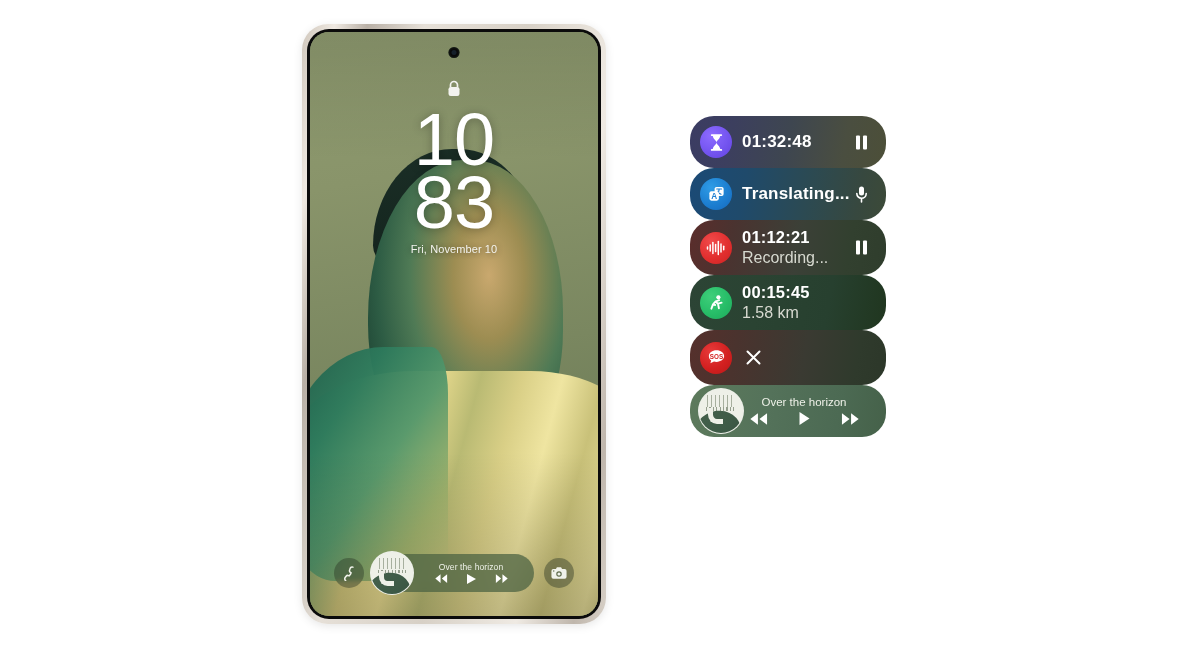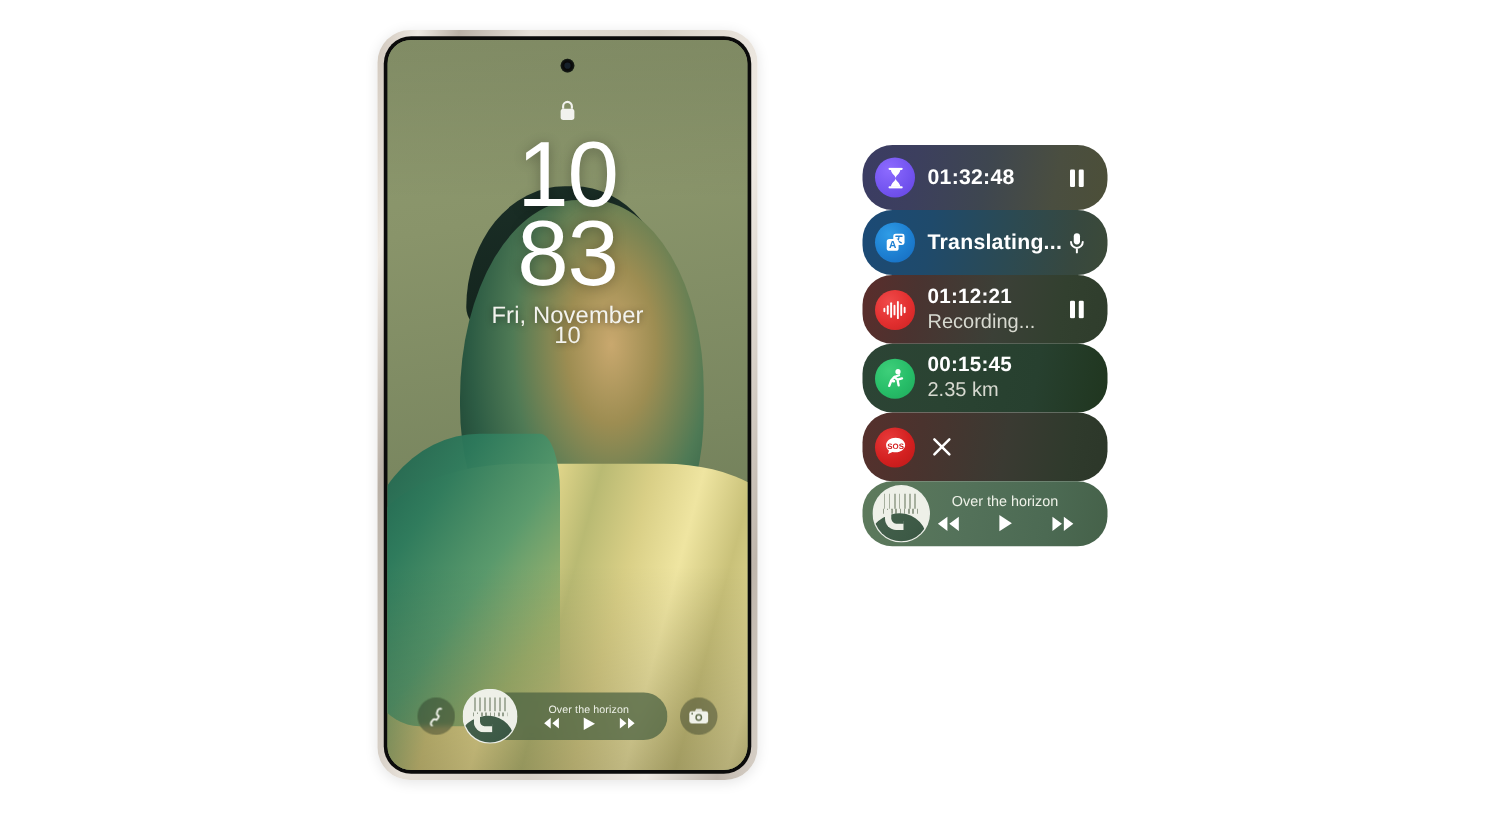--- a/index.html
+++ b/index.html
@@ -86,21 +86,21 @@
     position:absolute; left:50%; top:78px; transform:translateX(-50%);
     text-align:center; color:#fff; line-height:0.82;
     text-shadow: 0 1px 10px rgba(0,0,0,0.30);
   }
   .clock .hh, .clock .mm {
     font-size: 74px; font-weight: 300; letter-spacing: -1px;
     font-family: "Liberation Sans", sans-serif;
   }
   .clock .mm { display:block; margin-top: 2px; }
   .clock .date {
-    margin-top: 12px; font-size: 19px; font-weight: 400; letter-spacing: .1px;
+    margin-top: 12px; font-size: 11px; font-weight: 400; letter-spacing: .1px;
     color: #f3f3ee; text-shadow: 0 1px 6px rgba(0,0,0,0.45);
   }
 
   .bottom-row {
     position:absolute; left:0; right:0; bottom: 24px;
     display:flex; align-items:center; justify-content:center; gap:10px;
   }
   .shortcut {
     width:30px; height:30px; border-radius:50%;
     background: rgba(40,52,36,0.42);
@@ -356,21 +356,21 @@
 
     <div class="pill h2 pill-run">
       <div class="pill-icon ic-run">
         <svg width="18" height="18" viewBox="0 0 18 18">
           <circle cx="11.4" cy="3.3" r="2.1" fill="#fff"></circle>
           <path d="M12.2 6.2L8.4 7.6 6 10.4M8.4 7.6l2.6 2.1.9 4.6M11 9.7l3.6-1M6 10.4l-1.6 4.3M6 10.4l2.2.6" stroke="#fff" stroke-width="1.9" fill="none" stroke-linecap="round" stroke-linejoin="round"></path>
         </svg>
       </div>
       <div class="pill-text">
         <div class="pill-title">00:15:45</div>
-        <div class="pill-sub">2.35 km</div>
+        <div class="pill-sub">1.58 km</div>
       </div>
     </div>
 
     <div class="pill h2 pill-sos">
       <div class="pill-icon ic-sos">
         <svg width="21" height="21" viewBox="0 0 22 22">
           <path d="M11 3.4c4.4 0 8 2.7 8 6.1 0 3.4-3.6 6.1-8 6.1-.9 0-1.8-.1-2.6-.3L4.6 17l.8-2.8C4 13.1 3 11.7 3 9.5c0-3.4 3.6-6.1 8-6.1z" fill="#fff"></path>
           <text x="11" y="12.4" font-family="Liberation Sans, sans-serif" font-size="6.6" font-weight="700" fill="#d32020" text-anchor="middle">SOS</text>
         </svg>
       </div>

